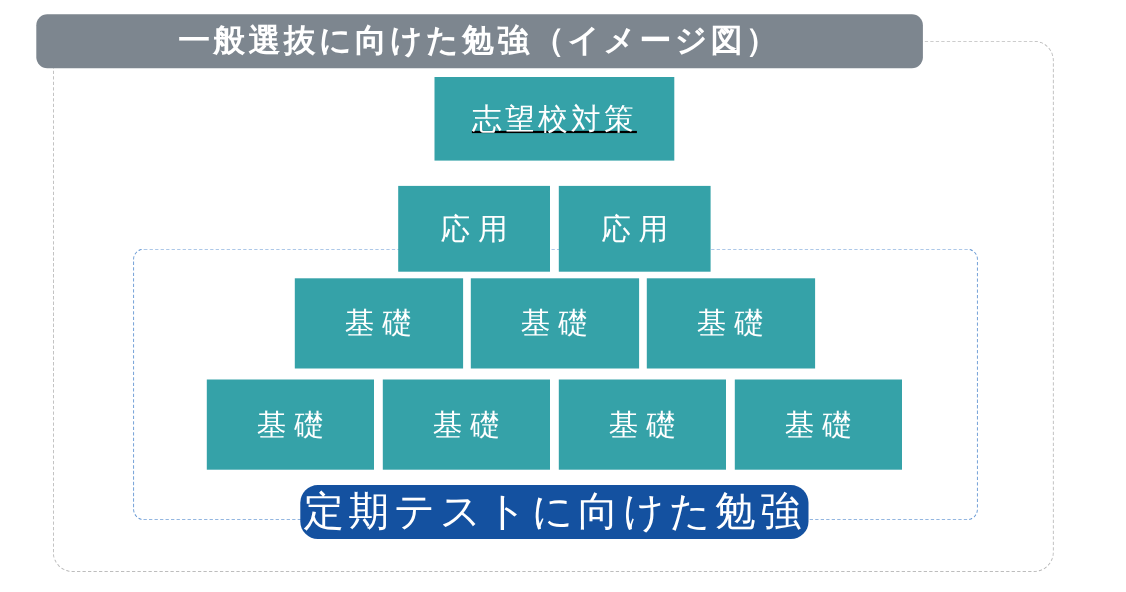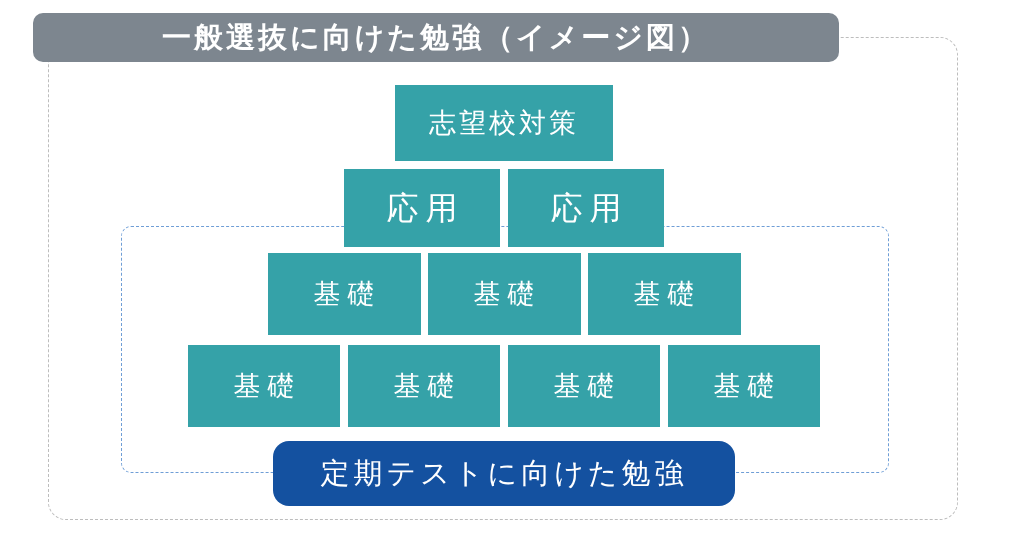--- a/index.html
+++ b/index.html
@@ -34,44 +34,44 @@
   
   .dashed-region{
     position:absolute;left:72px;top:188px;width:768px;height:247px;
     border:1px dashed var(--dashed);border-radius:10px;z-index:1;
   }
 
   .row{
     position:absolute;left:0;width:910px;
     display:flex;justify-content:center;z-index:2;
   }
-  .row-1{top:47px;}
+  .row-1{top:32px;text-decoration:underline;}
   .row-2{top:131px;gap:8px;}
   .row-3{top:215px;gap:7px;}
   .row-4{top:307px;gap:8px;}
 
   .pbox{
     background:var(--teal);
     display:flex;align-items:center;justify-content:center;
     color:#ffffff;line-height:1;
   }
   .row-1 .pbox{width:218px;height:76px;font-size:27px;letter-spacing:3px;}
-  .row-2 .pbox{width:156px;height:78px;font-size:32px;letter-spacing:7px;text-indent:7px;}
+  .row-2 .pbox{width:138px;height:78px;font-size:27px;letter-spacing:7px;text-indent:7px;}
   .row-3 .pbox{width:153px;height:82px;font-size:27px;letter-spacing:7px;text-indent:7px;}
   .row-4 .pbox{width:152px;height:82px;font-size:27px;letter-spacing:7px;text-indent:7px;}
 
   
   .footer-band{
     position:absolute;left:0;top:403px;width:910px;
     display:flex;justify-content:center;z-index:3;
   }
   .footer-pill{
-    width:462px;height:65px;background:var(--blue);border-radius:16px;
+    width:462px;height:49px;background:var(--blue);border-radius:16px;
     display:flex;align-items:center;justify-content:center;
-    color:#ffffff;font-size:29px;letter-spacing:4px;line-height:1;font-family:Liberation Serif, serif;
+    color:#ffffff;font-size:37px;letter-spacing:4px;line-height:1;font-family:Liberation Serif, serif;
   }
 </style>
 </head>
 <body>
 
 <div class="canvas">
 
   <div class="slide">
 
     <div class="dashed-region"></div>

